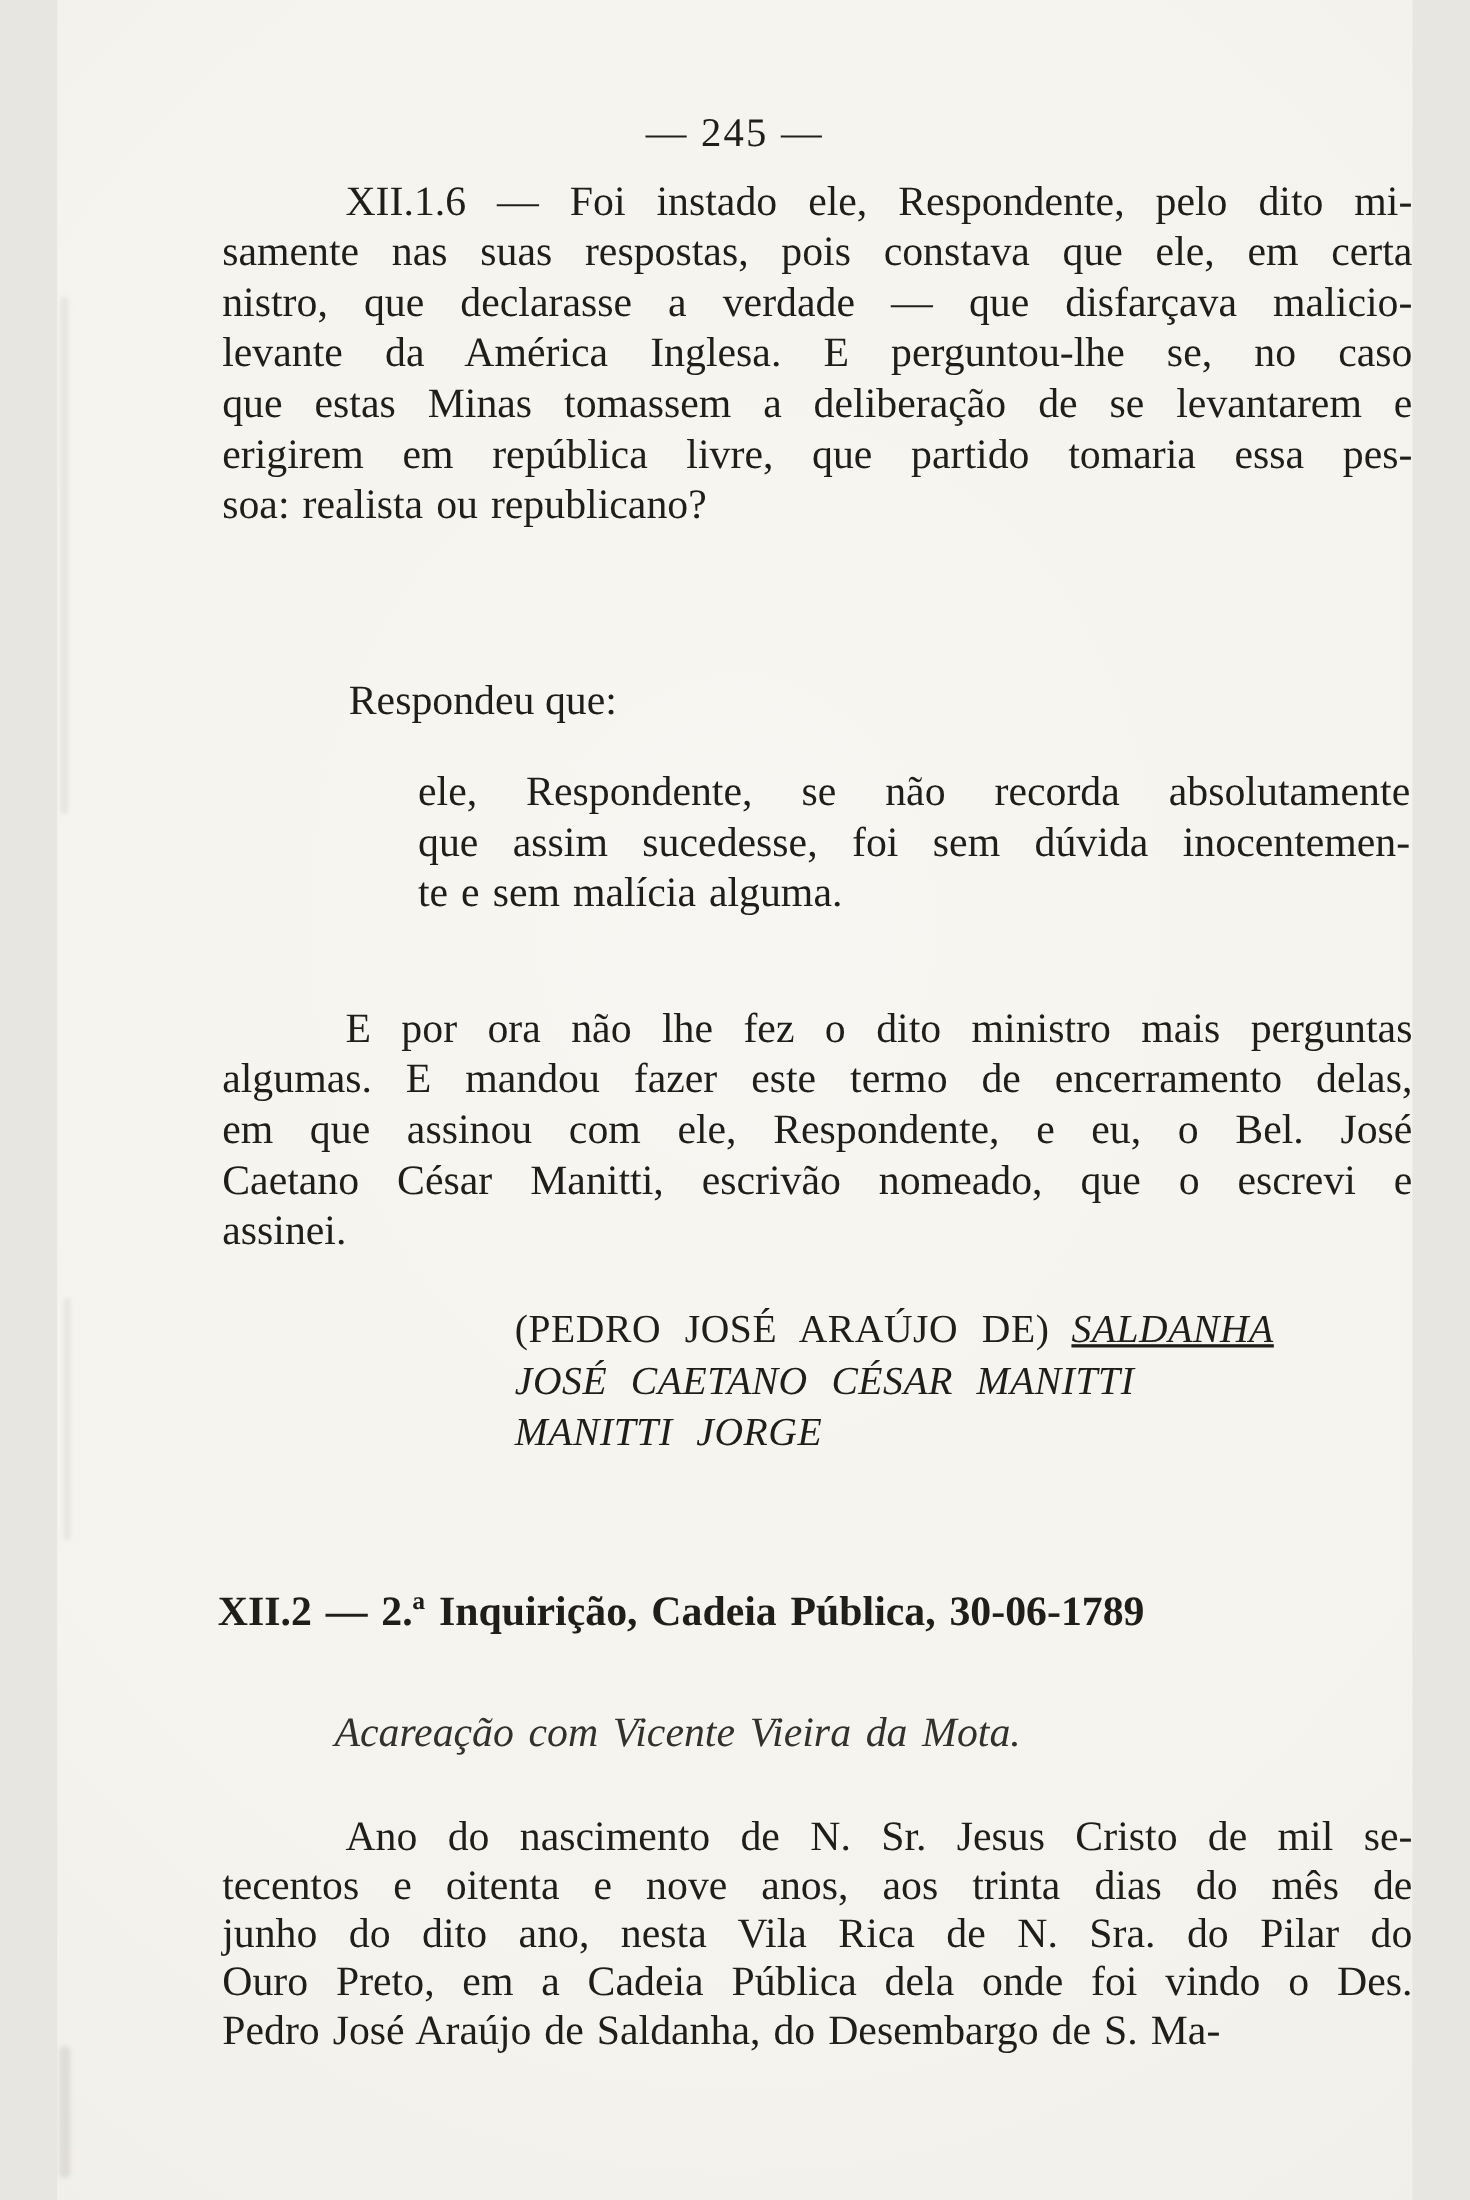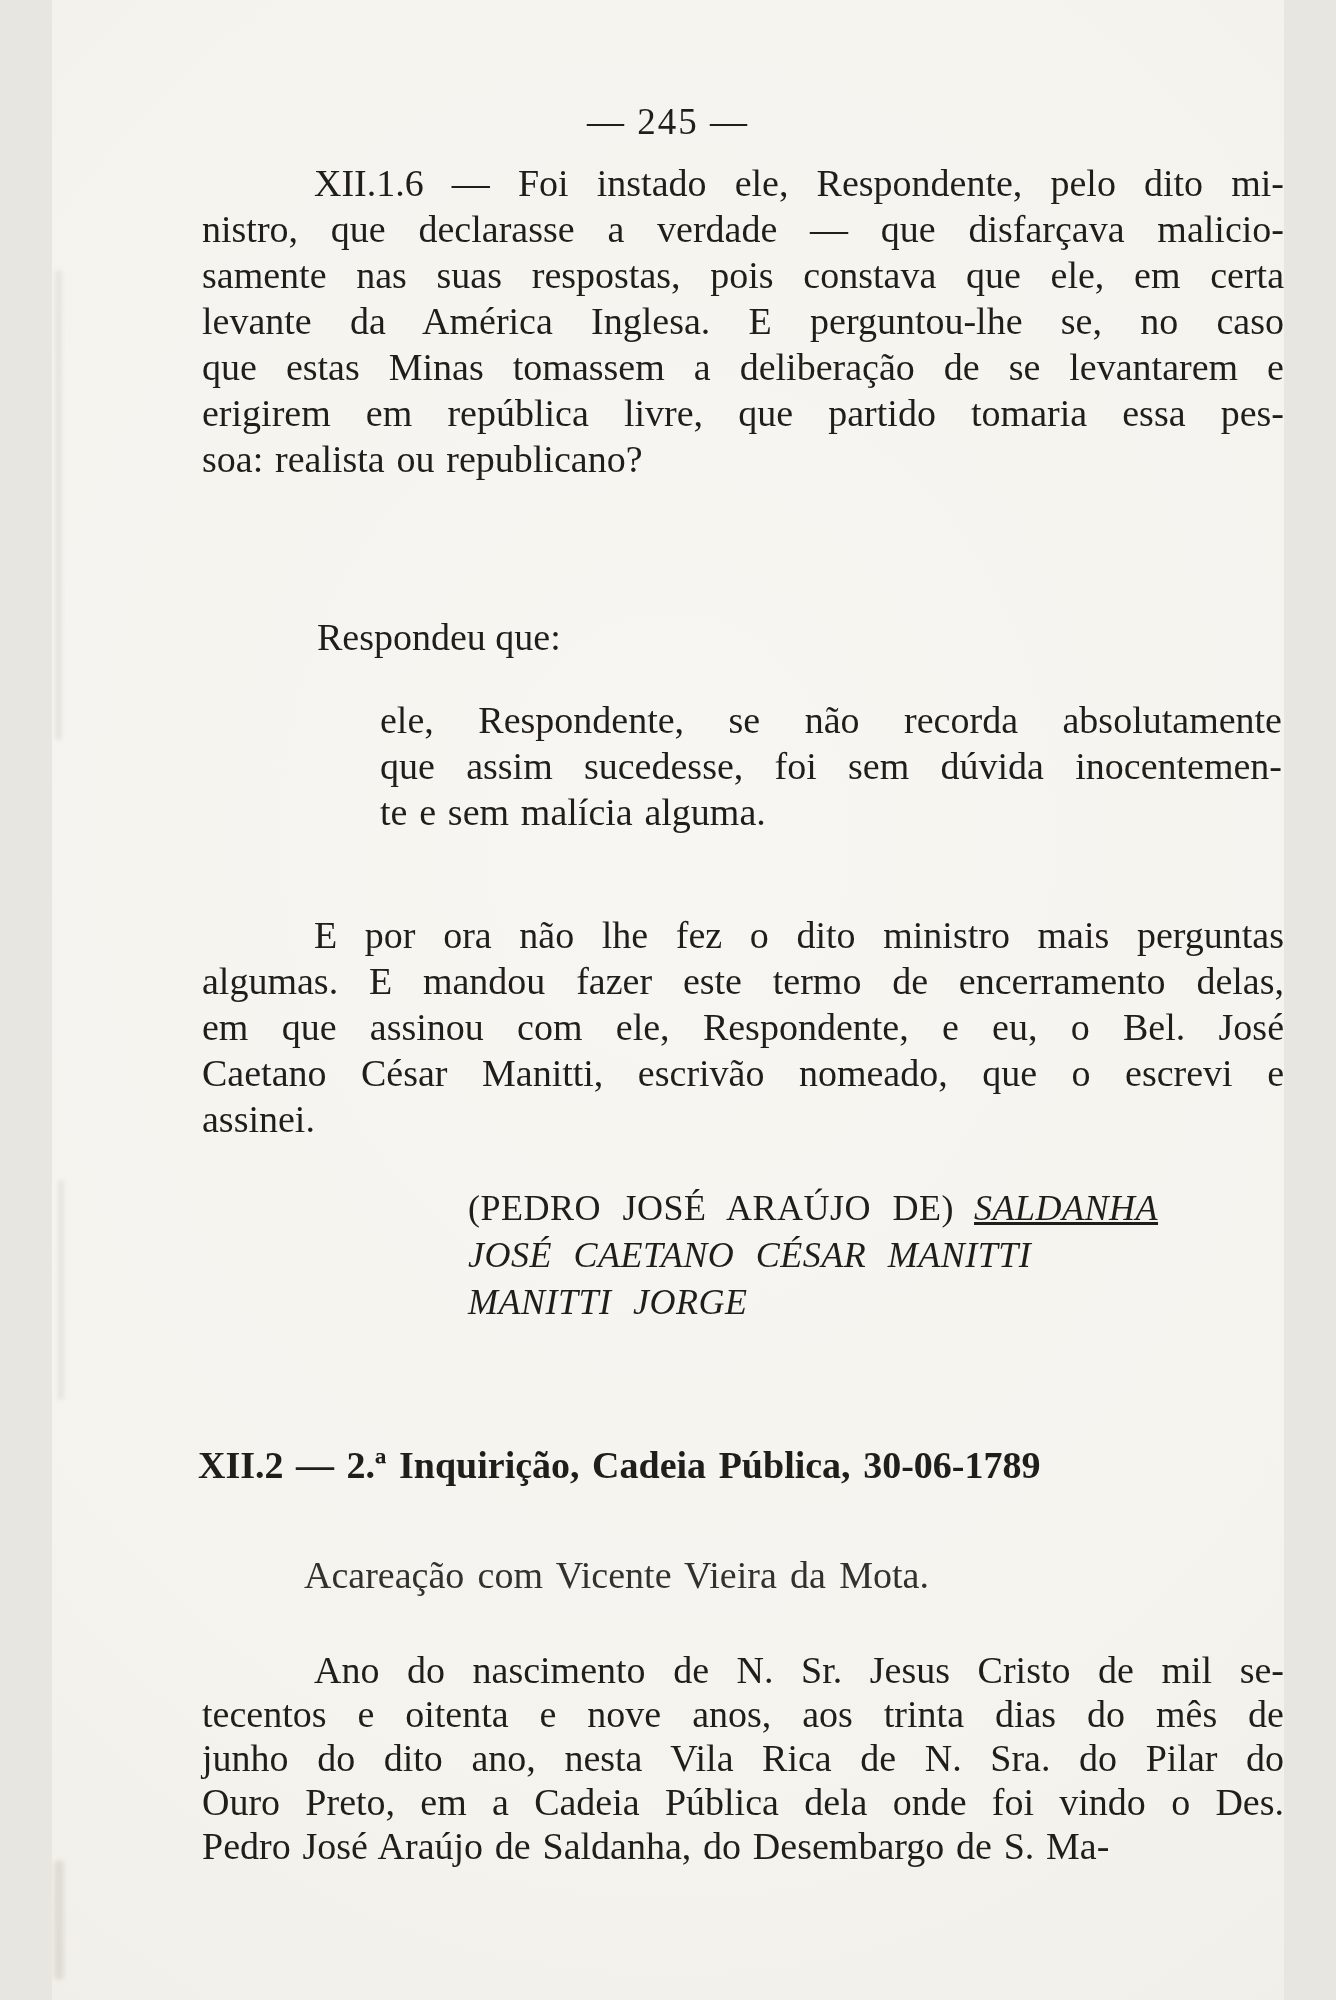--- a/index.html
+++ b/index.html
@@ -78,40 +78,41 @@
     top: 1443px;
     left: 146px;
     font-size: 38px;
     font-weight: bold;
     word-spacing: 0.08em;
   }
   .acareacao {
     top: 1553px;
     left: 252px;
     font-size: 38px;
+    font-style: italic;
     word-spacing: 0.1em;
     color: #33312d;
   }
   .para3 { top: 1648px; left: 150px; width: 1082px; line-height: 44px; }
 </style>
 </head>
 <body>
 
 <div class="page">
 
   <div class="smudge s1"></div>
   <div class="smudge s2"></div>
   <div class="smudge s3"></div>
 
   <div class="abs page-number">— 245 —</div>
 
   <div class="abs body-text para1 jlines indent-first">
       <div class="line">XII.1.6 — Foi instado ele, Respondente, pelo dito mi-</div>
+      <div class="line">samente nas suas respostas, pois constava que ele, em certa</div>
       <div class="line">nistro, que declarasse a verdade — que disfarçava malicio-</div>
-      <div class="line">samente nas suas respostas, pois constava que ele, em certa</div>
       <div class="line">levante da América Inglesa. E perguntou-lhe se, no caso</div>
       <div class="line">que estas Minas tomassem a deliberação de se levantarem e</div>
       <div class="line">erigirem em república livre, que partido tomaria essa pes-</div>
       <div class="line last">soa: realista ou republicano?</div>
     </div>
 
   <div class="abs respondeu">Respondeu que:</div>
 
   <div class="abs body-text answer jlines">
       <div class="line">ele, Respondente, se não recorda absolutamente</div>

